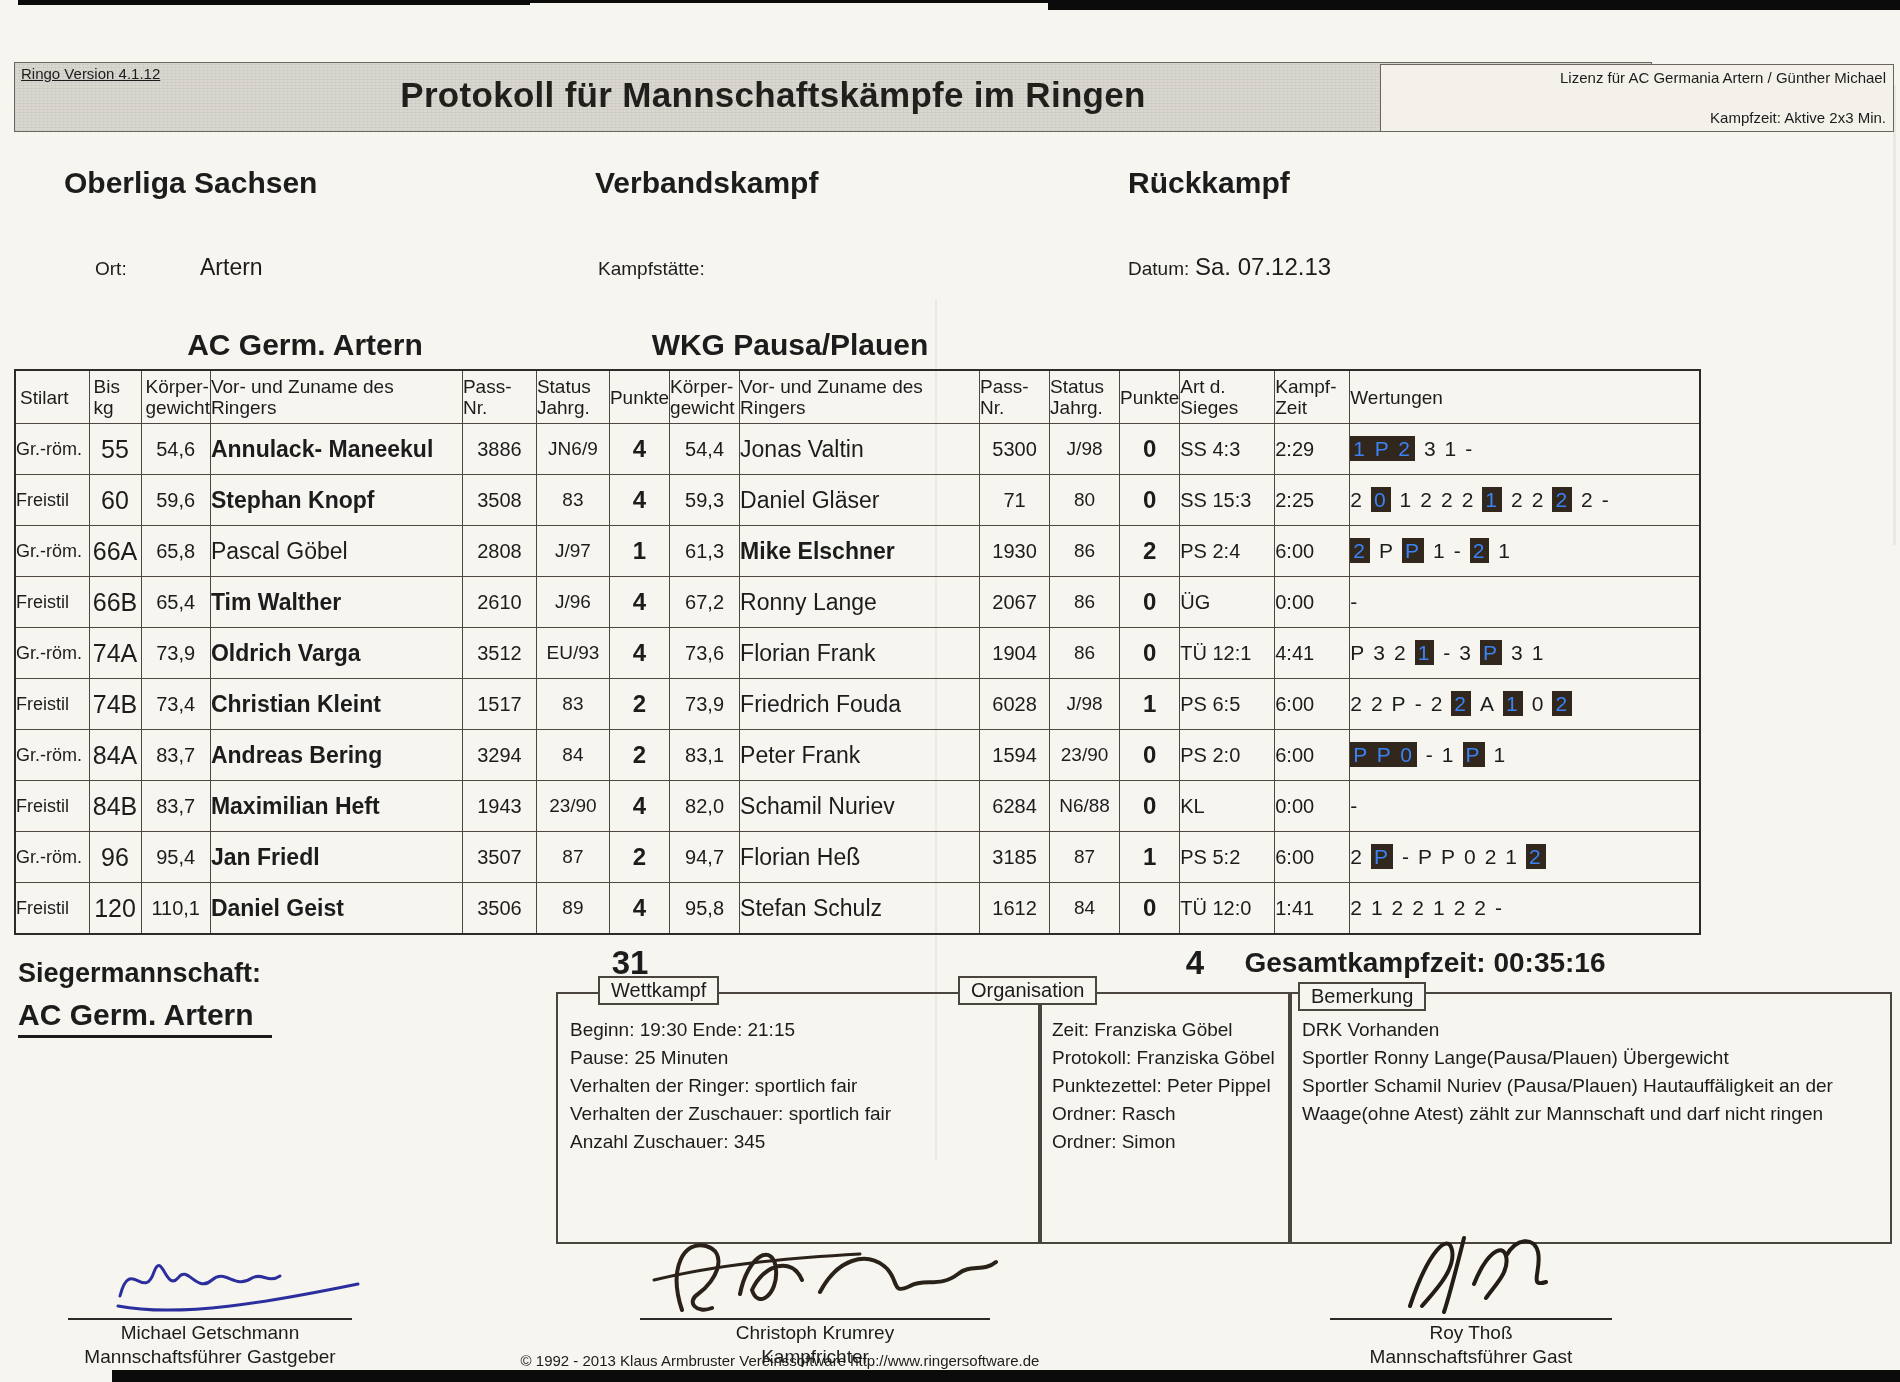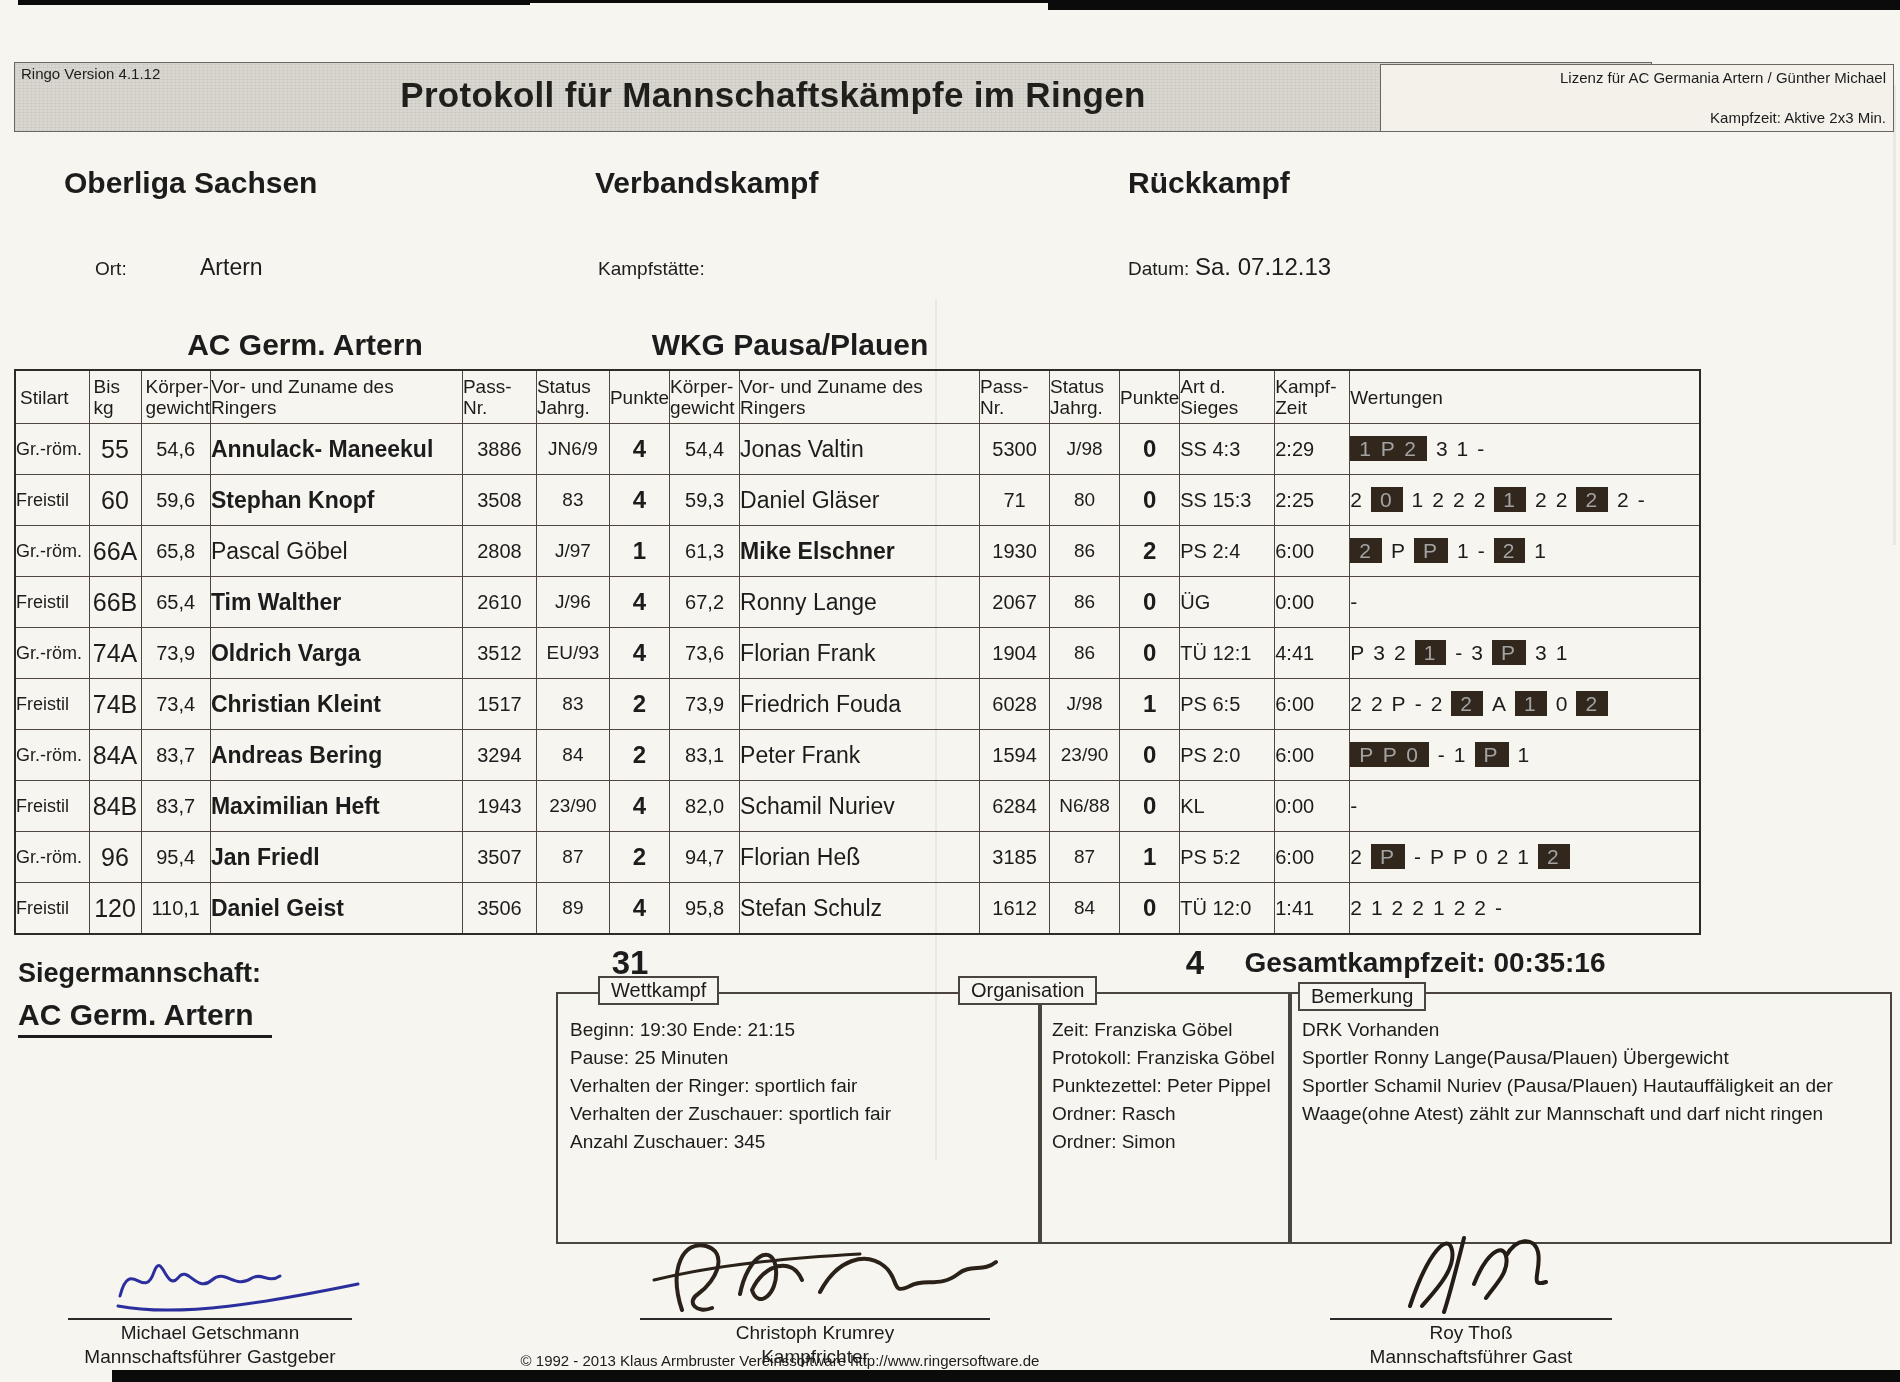--- a/index.html
+++ b/index.html
@@ -9,21 +9,21 @@
   
   .strip{position:absolute;background:#0b0b0b;}
   .crease{position:absolute;background:rgba(0,0,0,0.05);}
   
   .banner{position:absolute;left:14px;top:62px;width:1636px;height:68px;background:#d9d7d0;
           border:1px solid #6a665f;
           background-image:repeating-linear-gradient(0deg,rgba(0,0,0,.04) 0 1px,transparent 1px 3px),
                            repeating-linear-gradient(90deg,rgba(0,0,0,.03) 0 1px,transparent 1px 4px);}
   .banner-title{position:absolute;left:0;right:120px;top:12px;text-align:center;
                 font-size:35px;font-weight:bold;letter-spacing:.3px;color:#211f1b;}
-  .ringo{position:absolute;left:6px;top:2px;font-size:15px;}
+  .ringo{position:absolute;left:6px;top:2px;font-size:15px;text-decoration:underline;}
   .license{position:absolute;left:1380px;top:64px;width:512px;height:66px;background:#f3f1ea;
            border:1px solid #6a665f;font-size:15px;}
   .license .l1{position:absolute;top:4px;right:7px;}
   .license .l2{position:absolute;bottom:5px;right:7px;}
   .h-big{position:absolute;font-size:30px;font-weight:bold;white-space:nowrap;}
   .lbl{position:absolute;font-size:19px;white-space:nowrap;}
   .val{position:absolute;font-size:23px;white-space:nowrap;}
   .team-title{position:absolute;font-size:30px;font-weight:bold;text-align:center;white-space:nowrap;}
   
   table.protocol{position:absolute;left:14px;top:369px;border-collapse:collapse;table-layout:fixed;
@@ -37,21 +37,21 @@
   .c2,.c7{font-size:20px;text-align:center;padding-right:6px;}
   .c3,.c8{font-size:23px;padding-left:9px;white-space:nowrap;}
   .c4,.c9{font-size:20px;text-align:center;}
   .c5,.c10{font-size:19px;text-align:center;}
   .c6,.c11{font-size:24px;text-align:center;font-weight:bold;}
   .c12{font-size:20px;padding-left:7px;white-space:nowrap;}
   .c13{font-size:20px;padding-left:9px;}
   .c14{font-size:21px;padding-left:11px;white-space:nowrap;}
   .name-bold{font-weight:bold;}
   .tok{margin-right:9px;}
-  .tok.inv{background:#31271d;color:#a3a3a3;padding:1px 9px;letter-spacing:2px;}
+  .tok.inv{background:#31271d;color:#3b82f6;padding:1px 3px;letter-spacing:2px;}
   .total{position:absolute;font-size:33px;font-weight:bold;text-align:center;}
   .total-time{position:absolute;font-size:28px;font-weight:bold;white-space:nowrap;}
   .winner-label{position:absolute;font-size:27px;font-weight:bold;}
   .winner{position:absolute;font-size:30px;font-weight:bold;border-bottom:3px solid #1c1c1c;padding:0 18px 3px 0;}
   
   .fbox{position:absolute;top:992px;height:248px;border:2px solid #4a453e;}
   .fbox-label{position:absolute;top:976px;background:#f6f5f0;border:2px solid #4a453e;
               padding:1px 11px;font-size:20px;white-space:nowrap;z-index:3;}
   .fbox-content{padding:22px 10px 0 12px;font-size:19px;line-height:28px;}
   .box-line{white-space:normal;}

